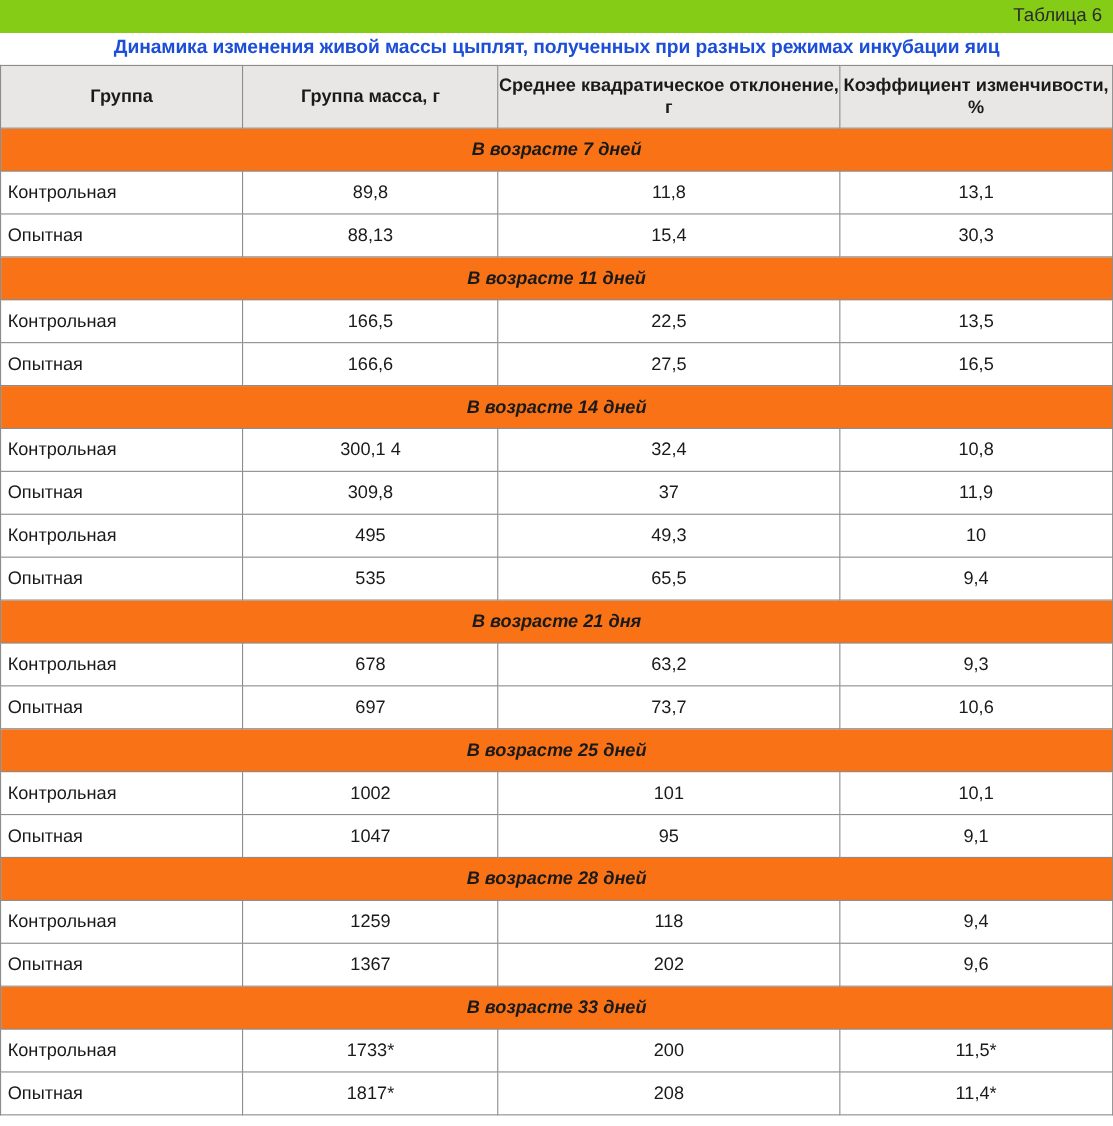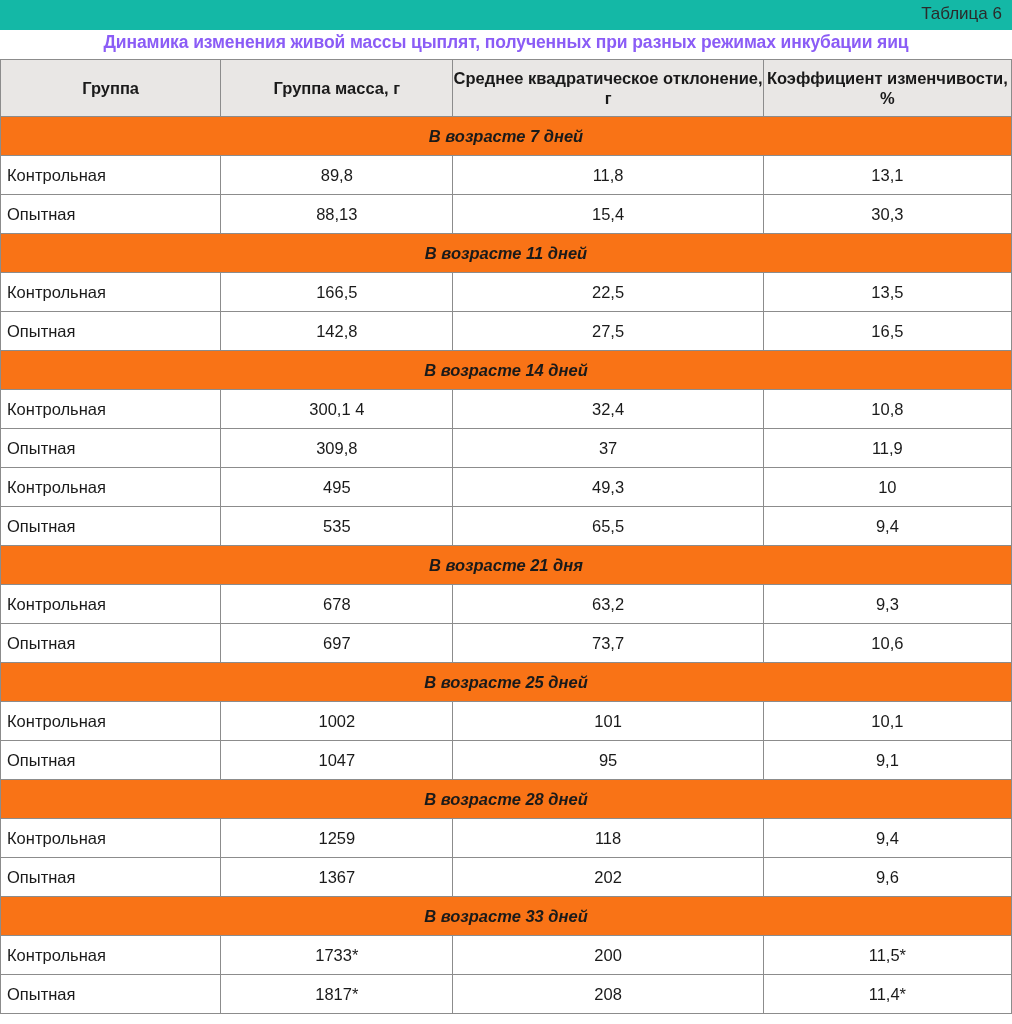--- a/index.html
+++ b/index.html
@@ -14,38 +14,38 @@
     color: #1a1a1a;
     overflow: hidden;
   }
   .page {
     position: relative;
     width: 1012px;
     height: 1024px;
     box-sizing: border-box;
   }
   .topband {
-    background: #14b8a6;
+    background: #84cc16;
     height: 30px;
     position: relative;
   }
   .table-number {
     position: absolute;
     right: 10px;
     top: 4px;
     font-size: 17px;
     color: #2b2b2b;
     font-family: "Liberation Sans", sans-serif;
   }
   .table-title {
     text-align: center;
     font-weight: bold;
     font-size: 17.5px;
     padding: 2px 8px 6px 8px;
-    color: #8b5cf6;
+    color: #1d4ed8;
     letter-spacing: -0.1px;
   }
   table.grid {
     border-collapse: collapse;
     width: 1012px;
     table-layout: fixed;
     font-size: 16.5px;
   }
   table.grid td, table.grid th {
     border: 1px solid #8c8c8c;
@@ -135,21 +135,21 @@
           <td colspan="4">В возрасте 11 дней</td>
         </tr>
         <tr class="data-row">
           <td class="cell-group">Контрольная</td>
           <td class="cell-num">166,5</td>
           <td class="cell-num">22,5</td>
           <td class="cell-num">13,5</td>
         </tr>
         <tr class="data-row">
           <td class="cell-group">Опытная</td>
-          <td class="cell-num">142,8</td>
+          <td class="cell-num">166,6</td>
           <td class="cell-num">27,5</td>
           <td class="cell-num">16,5</td>
         </tr>
         <tr class="age-row">
           <td colspan="4">В возрасте 14 дней</td>
         </tr>
         <tr class="data-row">
           <td class="cell-group">Контрольная</td>
           <td class="cell-num">300,1 4</td>
           <td class="cell-num">32,4</td>

